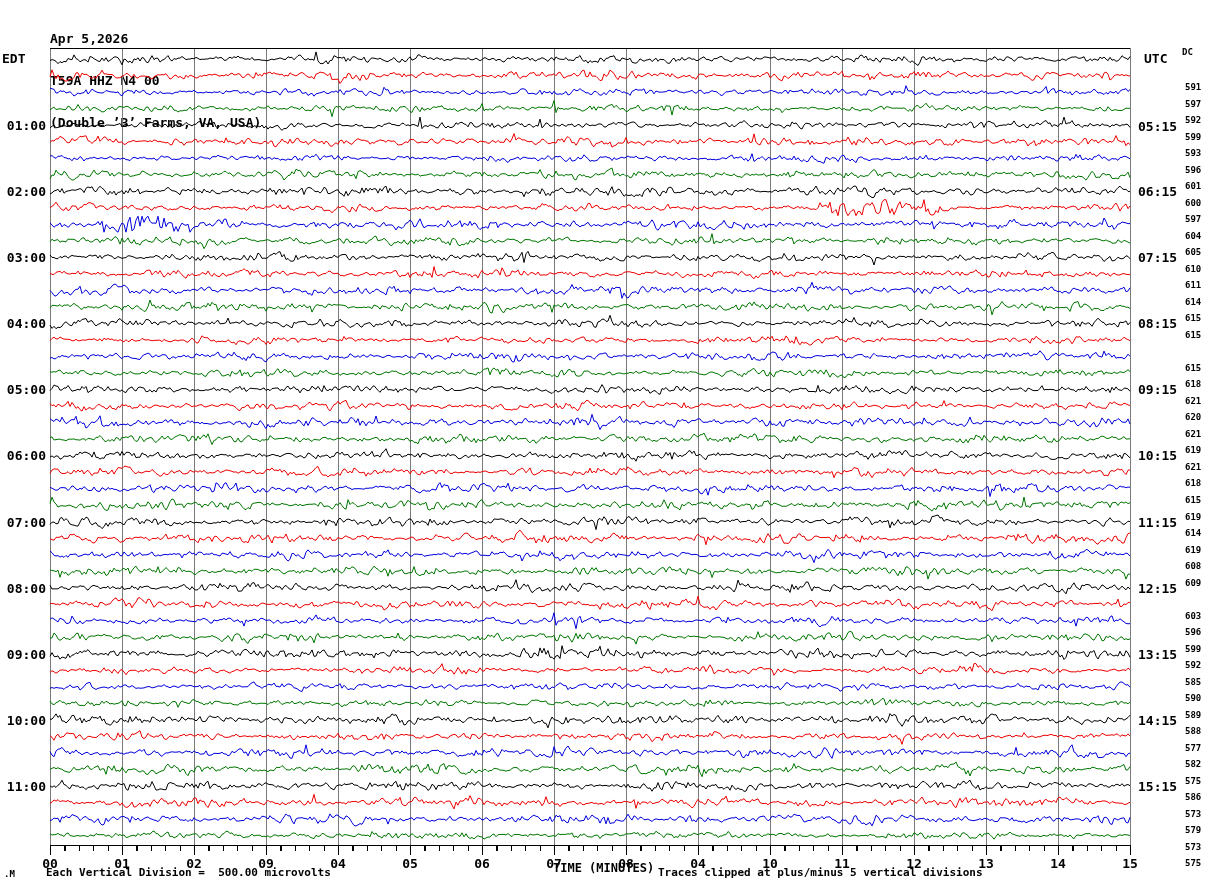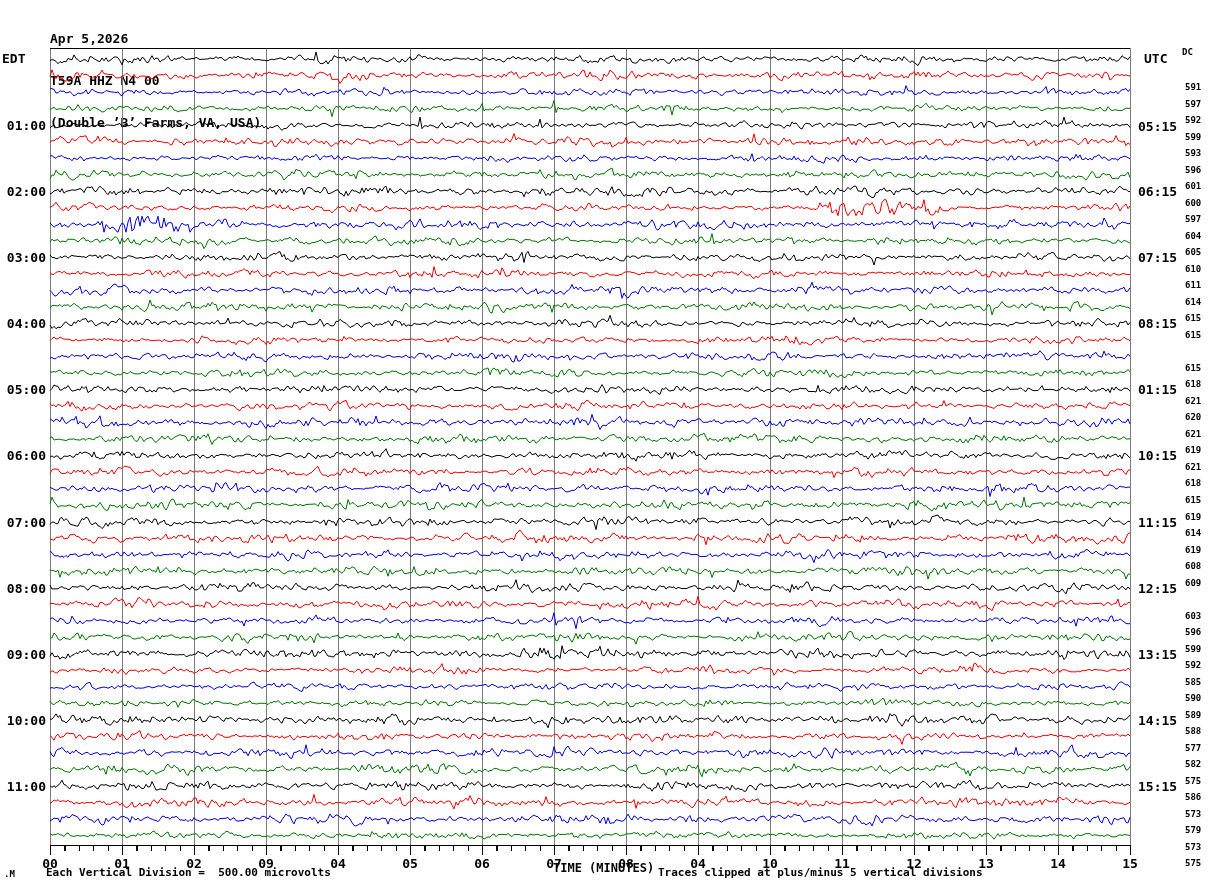--- a/index.html
+++ b/index.html
@@ -194,21 +194,21 @@
       <div class="hour-label" style="left: 4px; top: 580.64px;">08:00</div>
       <div class="hour-label" style="left: 4px; top: 646.72px;">09:00</div>
       <div class="hour-label" style="left: 4px; top: 712.8px;">10:00</div>
       <div class="hour-label" style="left: 4px; top: 778.88px;">11:00</div>
     </div>
   <div id="right-labels">
       <div class="utc-label" style="left: 1138px; top: 119px;">05:15</div>
       <div class="utc-label" style="left: 1138px; top: 184.16px;">06:15</div>
       <div class="utc-label" style="left: 1138px; top: 250.24px;">07:15</div>
       <div class="utc-label" style="left: 1138px; top: 316.32px;">08:15</div>
-      <div class="utc-label" style="left: 1138px; top: 382.4px;">01:15</div>
+      <div class="utc-label" style="left: 1138px; top: 382.4px;">09:15</div>
       <div class="utc-label" style="left: 1138px; top: 448.48px;">10:15</div>
       <div class="utc-label" style="left: 1138px; top: 514.56px;">11:15</div>
       <div class="utc-label" style="left: 1138px; top: 580.64px;">12:15</div>
       <div class="utc-label" style="left: 1138px; top: 646.72px;">13:15</div>
       <div class="utc-label" style="left: 1138px; top: 712.8px;">14:15</div>
       <div class="utc-label" style="left: 1138px; top: 778.88px;">15:15</div>
     </div>
   <div id="dc-values">
       <div class="dc-val" style="left: 1185px; top: 54px;">591</div>
       <div class="dc-val" style="left: 1185px; top: 70.52px;">597</div>

